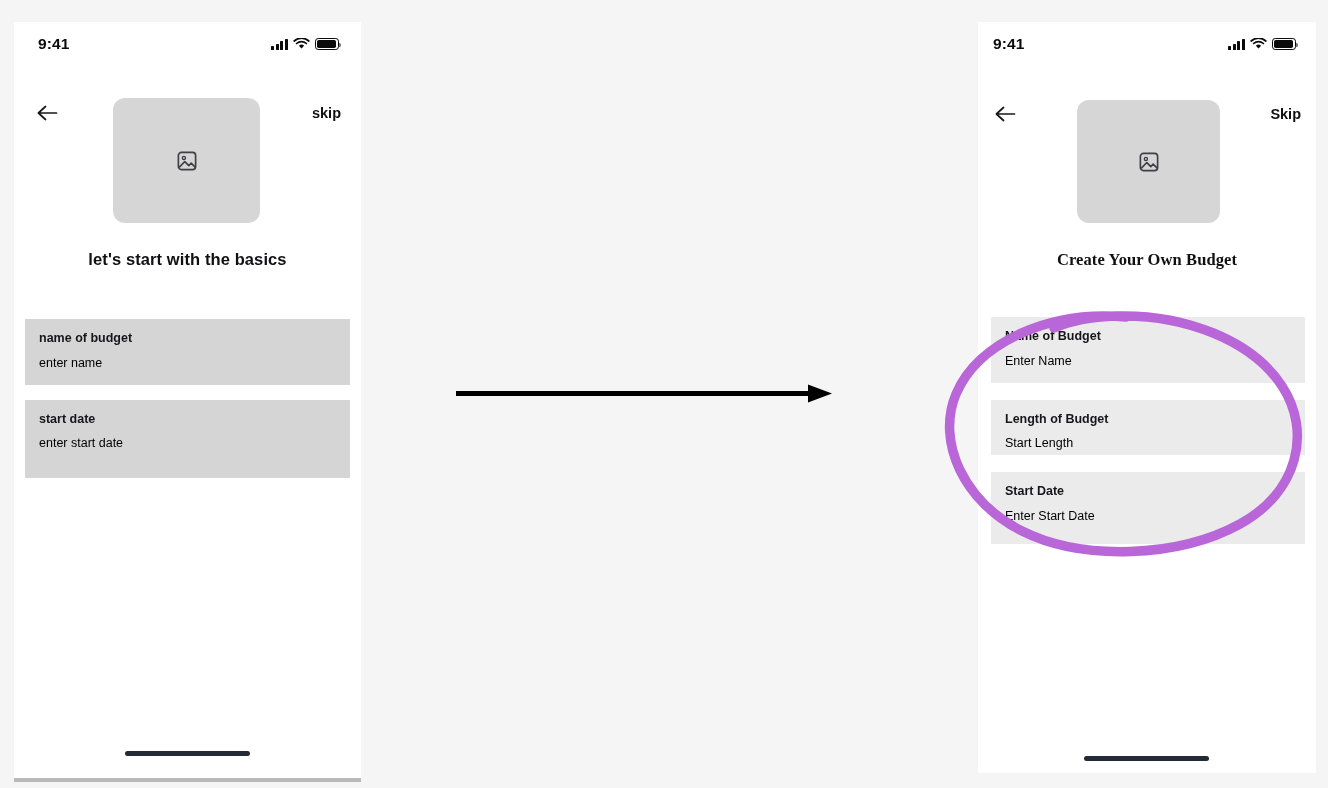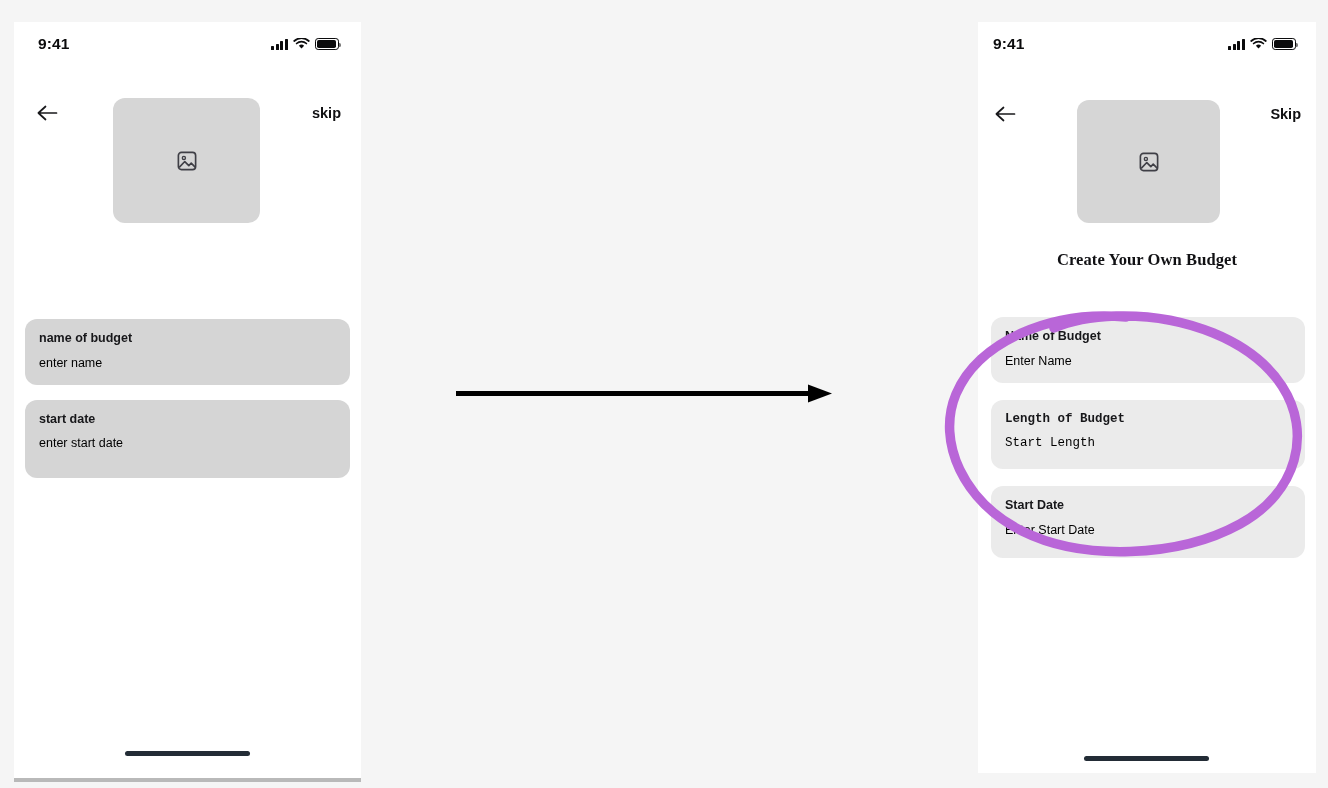--- a/index.html
+++ b/index.html
@@ -187,21 +187,21 @@
   .fields.right-fields {
     left: 13px;
     top: 295px;
     width: 314px;
     display: flex;
     flex-direction: column;
     gap: 17px;
   }
 
   .field {
-    border-radius: 12px;
+    border-radius: 0;
     box-sizing: border-box;
     padding: 13px 14px 14px 14px;
   }
   .left-fields .field  { background: #d5d5d5; }
   .right-fields .field { background: #ebebeb; }
 
   .field-label {
     font-size: 12.5px;
     font-weight: bold;
     color: #17171a;
@@ -209,21 +209,21 @@
   }
   .field-placeholder {
     margin-top: 11px;
     font-size: 12.5px;
     color: #000000;
     line-height: 1.1;
   }
 
   .left-fields .field:nth-child(2)  { padding-bottom: 27px; }
   .left-fields .field:nth-child(3)  { padding-bottom: 15px; }
-  .right-fields .field:nth-child(2) { padding-bottom: 18px; font-family: Liberation Mono, monospace; }
+  .right-fields .field:nth-child(2) { padding-bottom: 4px; }
   .right-fields .field:nth-child(3) { padding-bottom: 20px; }
 
   
   .home-indicator {
     position: absolute;
     height: 5px;
     border-radius: 3px;
     background: #232c36;
   }
   .home-left  { left: 111px; bottom: 22px; width: 125px; }
@@ -285,20 +285,21 @@
     </div>
 
     <div class="hero left-hero">
       <svg class="img-icon" width="22" height="22" viewBox="0 0 24 24">
         <rect x="2.6" y="2.6" width="18.8" height="18.8" rx="3.4" stroke="#3f3f46" stroke-width="1.8" fill="none"></rect>
         <circle cx="8.6" cy="8.6" r="1.7" stroke="#3f3f46" stroke-width="1.5" fill="none"></circle>
         <path d="M4.0 18.4 L9.6 12.6 L14.0 17.0 L16.6 14.4 L20.6 18.4" stroke="#3f3f46" stroke-width="1.8" fill="none" stroke-linecap="round" stroke-linejoin="round"></path>
       </svg>
     </div>
 
+    <div class="screen-title left-title">let's start with the basics</div>
 
     <div class="fields left-fields">
       <div class="field">
         <div class="field-label">name of budget</div>
         <div class="field-placeholder">enter name</div>
       </div>
       <div class="field">
         <div class="field-label">start date</div>
         <div class="field-placeholder">enter start date</div>
       </div>

